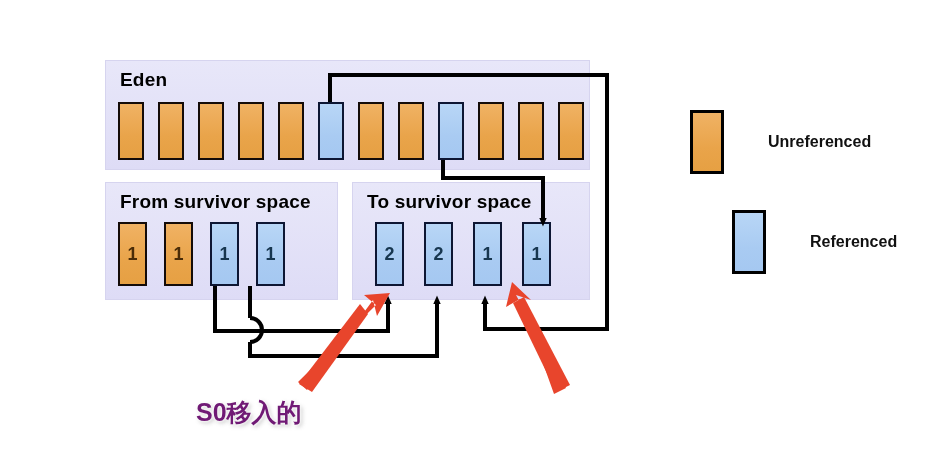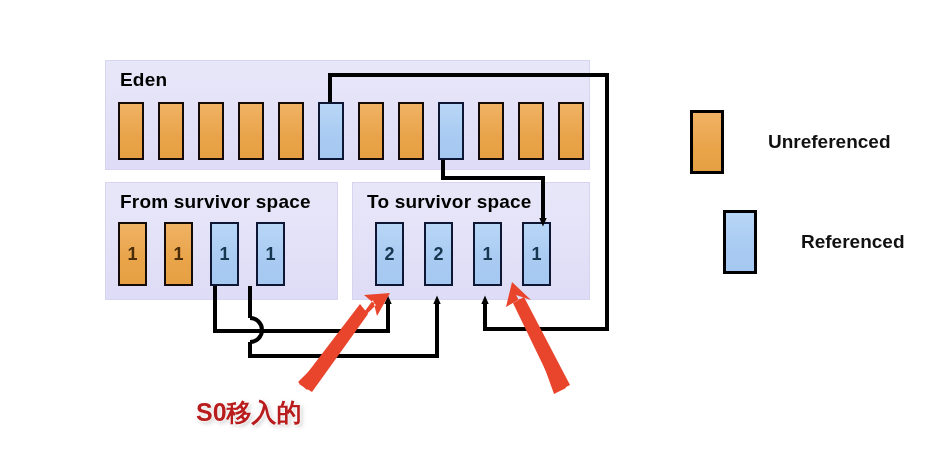--- a/index.html
+++ b/index.html
@@ -59,35 +59,35 @@
   .legend-row{position:absolute;display:flex;align-items:center;}
   .legend-swatch{
     width:34px;height:64px;
     box-sizing:border-box;
     border:3px solid #000000;
   }
   .legend-swatch.unref{background:linear-gradient(180deg,#f0b264 0%,#e9a44a 60%,#e6a043 100%);}
   .legend-swatch.ref{background:linear-gradient(180deg,#b8d6f6 0%,#a9cbf2 60%,#a5c8f1 100%);}
   .legend-label{
     margin-left:44px;
-    font-size:19px;
+    font-size:16px;
     font-weight:bold;
     color:#111111;
     white-space:nowrap;
   }
 
   
   #wires{position:absolute;left:0;top:0;width:928px;height:470px;}
 
   
   .annot{
     position:absolute;
     font-size:25px;
     font-weight:bold;
-    color:#b91c1c;
+    color:#701a75;
     white-space:nowrap;
     -webkit-text-stroke:5px #ffffff;
     paint-order:stroke fill;
     text-shadow:
       0 0 3px #ffffff, 0 0 3px #ffffff,
       2px 2px 4px rgba(120,120,120,.45);
   }
   .annot .inner{position:relative;}
   #annot-s0{left:196px;top:396px;}
   #annot-eden{left:528px;top:396px;}
@@ -181,21 +181,21 @@
         <path d="M556,392 L570,385 L524,297 L513,303 Z" fill="#e8452c"></path>
       </g>
     </g>
   </svg>
 
   <div id="legend">
     <div class="legend-row" style="left:0;top:0;">
       <div class="legend-swatch unref"></div>
       <div class="legend-label">Unreferenced</div>
     </div>
-    <div class="legend-row" style="left:7px;top:100px;padding-left:26px;">
+    <div class="legend-row" style="left:16px;top:100px;padding-left:26px;">
       <div class="legend-swatch ref"></div>
       <div class="legend-label">Referenced</div>
     </div>
   </div>
 
   <div class="annot" id="annot-s0">
     <span class="inner">S0移入的</span>
   </div>
 
 </div>

